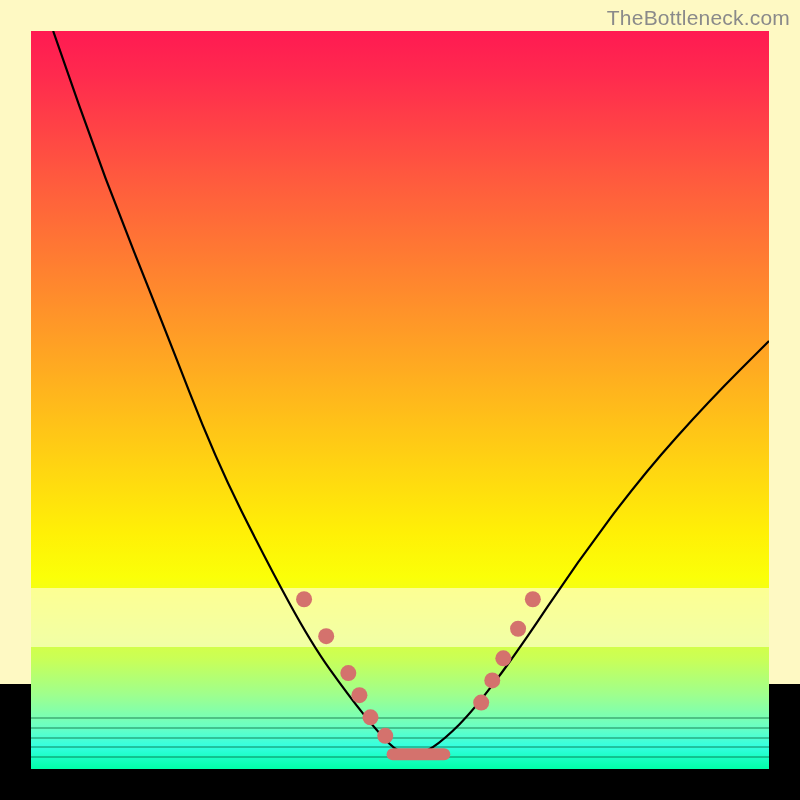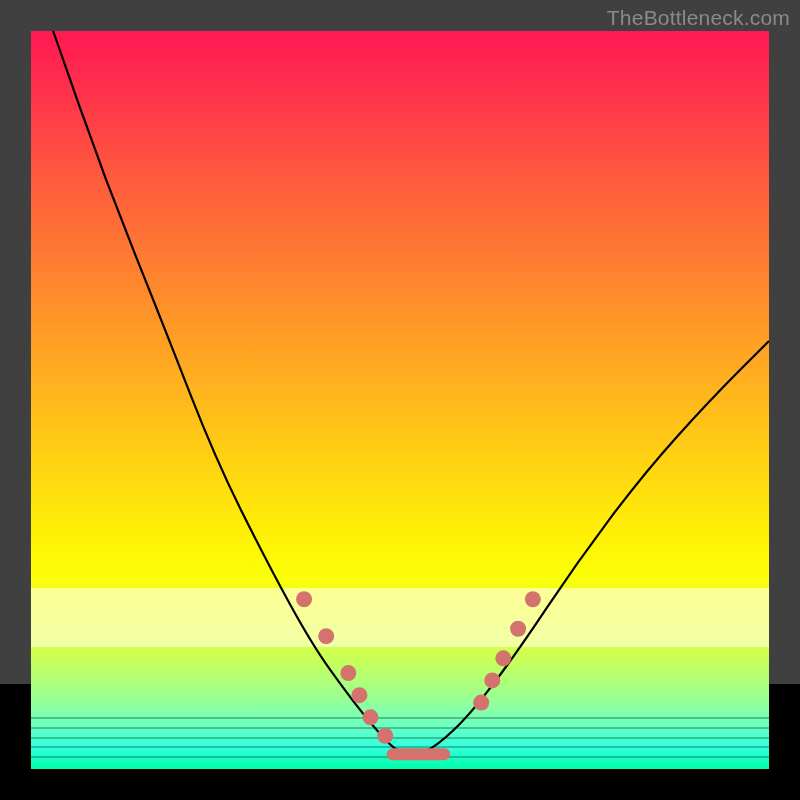--- a/index.html
+++ b/index.html
@@ -9,21 +9,21 @@
     height: 800px;
     background: #000;
     overflow: hidden;
   }
   .frame {
     position: absolute;
     left: 0;
     top: 0;
     width: 800px;
     height: 684px;
-    background: #404040;
+    background: #fef9c3;
   }
   .plot {
     position: absolute;
     left: 31px;
     top: 31px;
     width: 738px;
     height: 738px;
     overflow: hidden;
   }
   .gradient {

